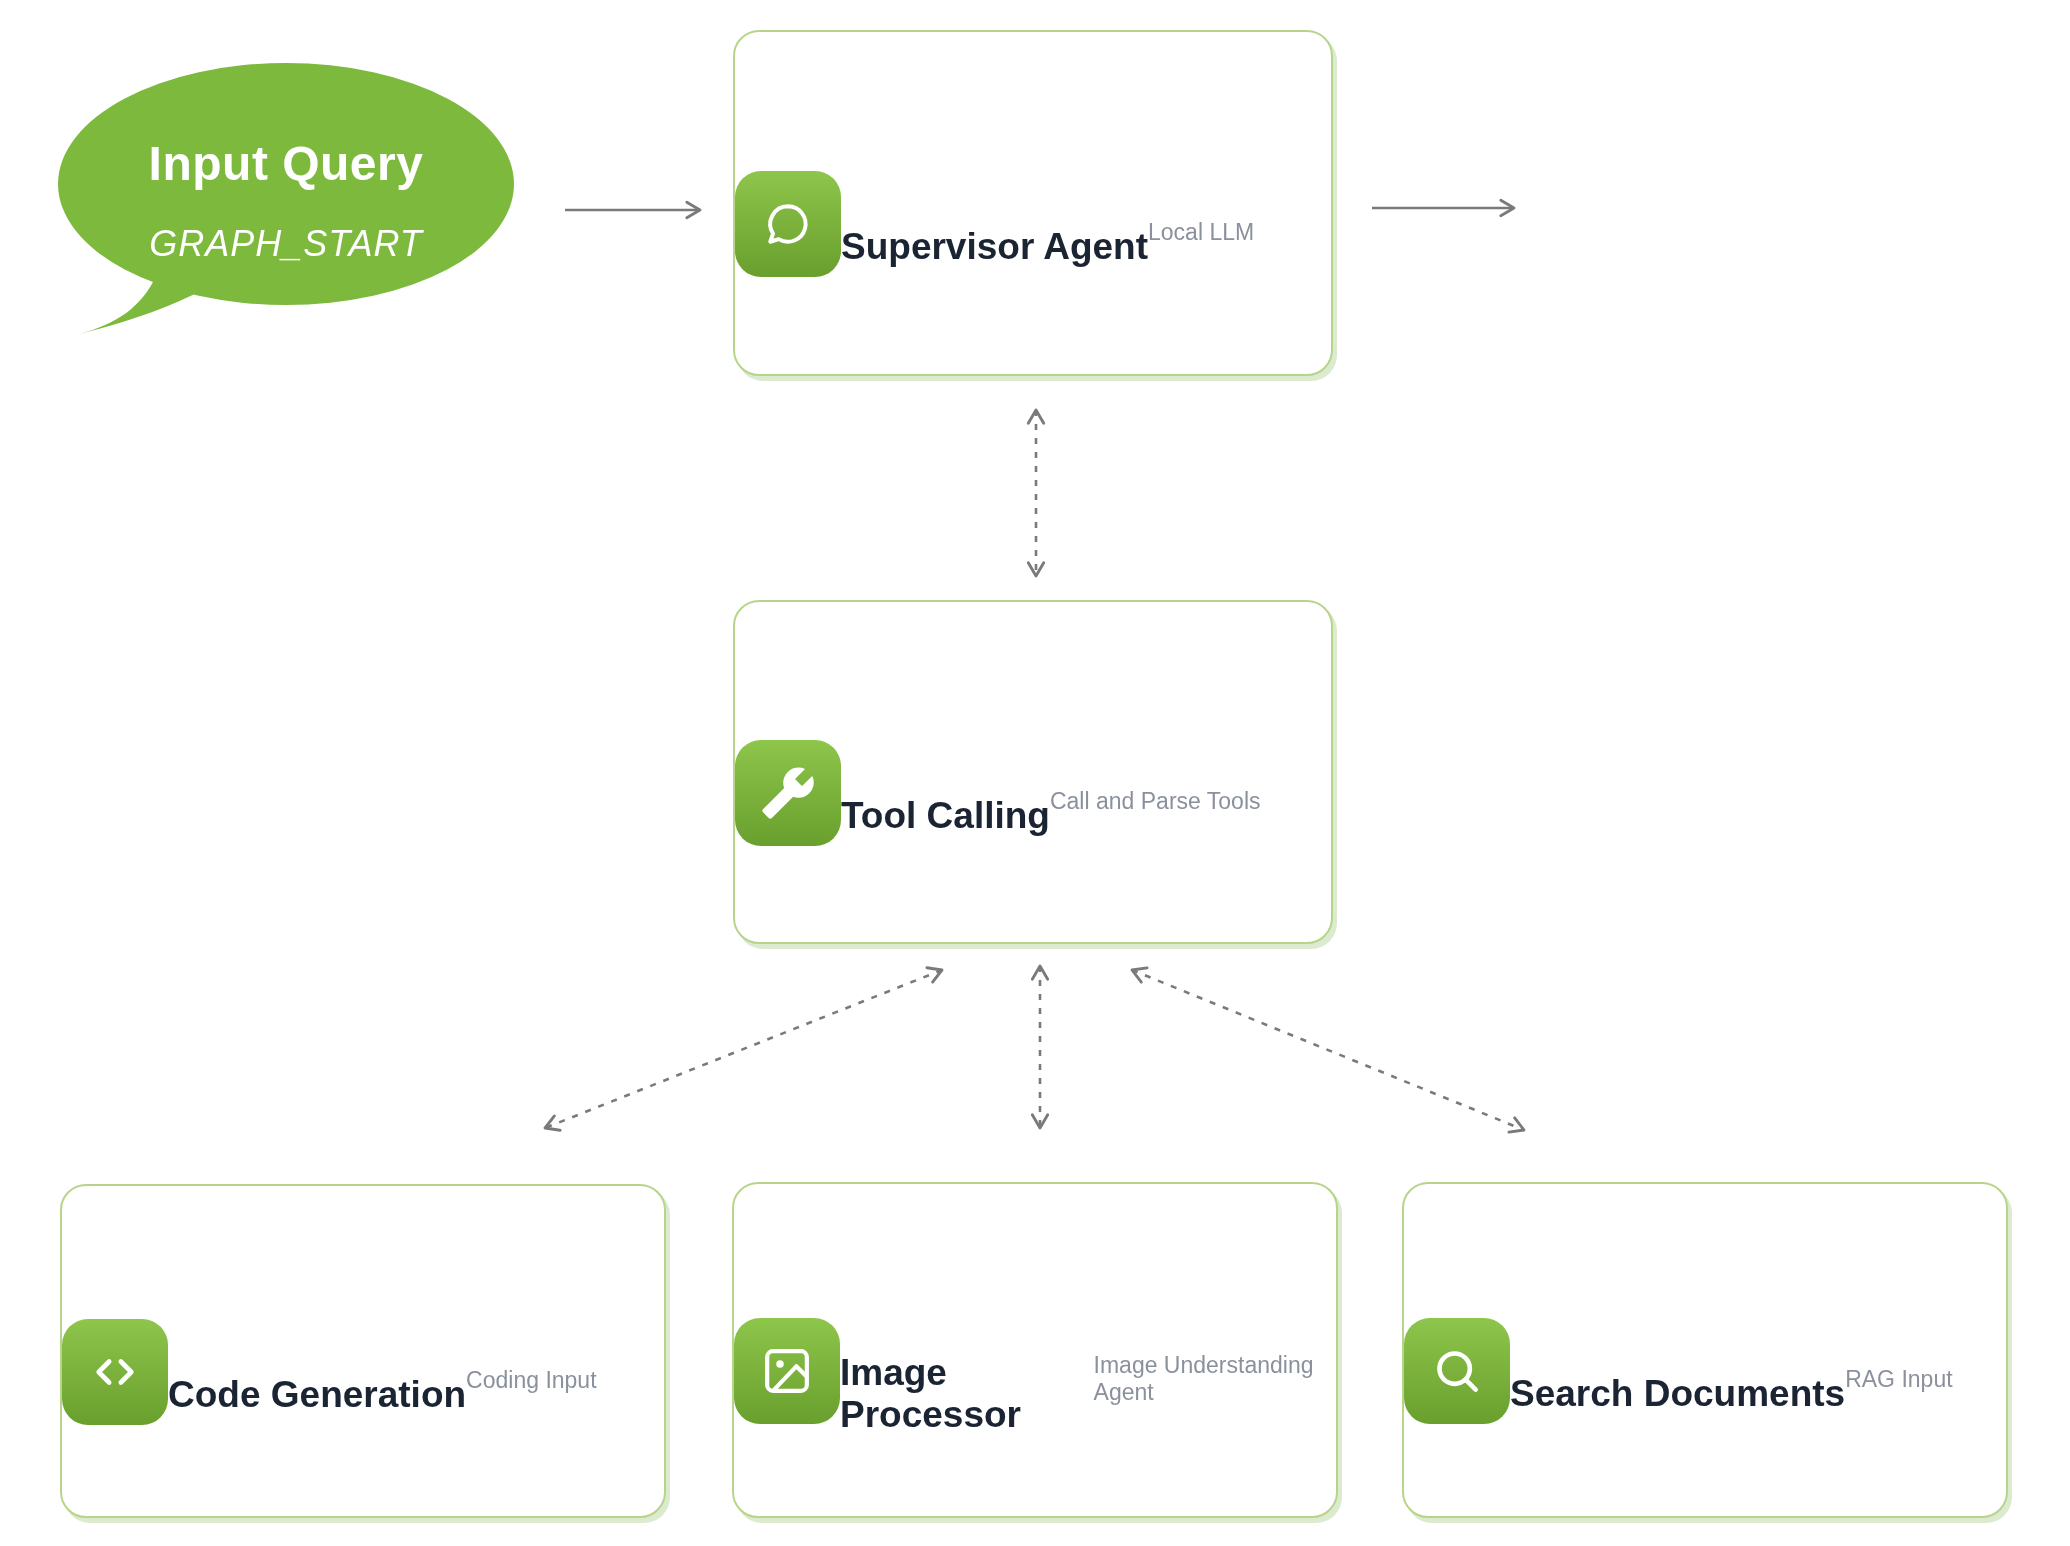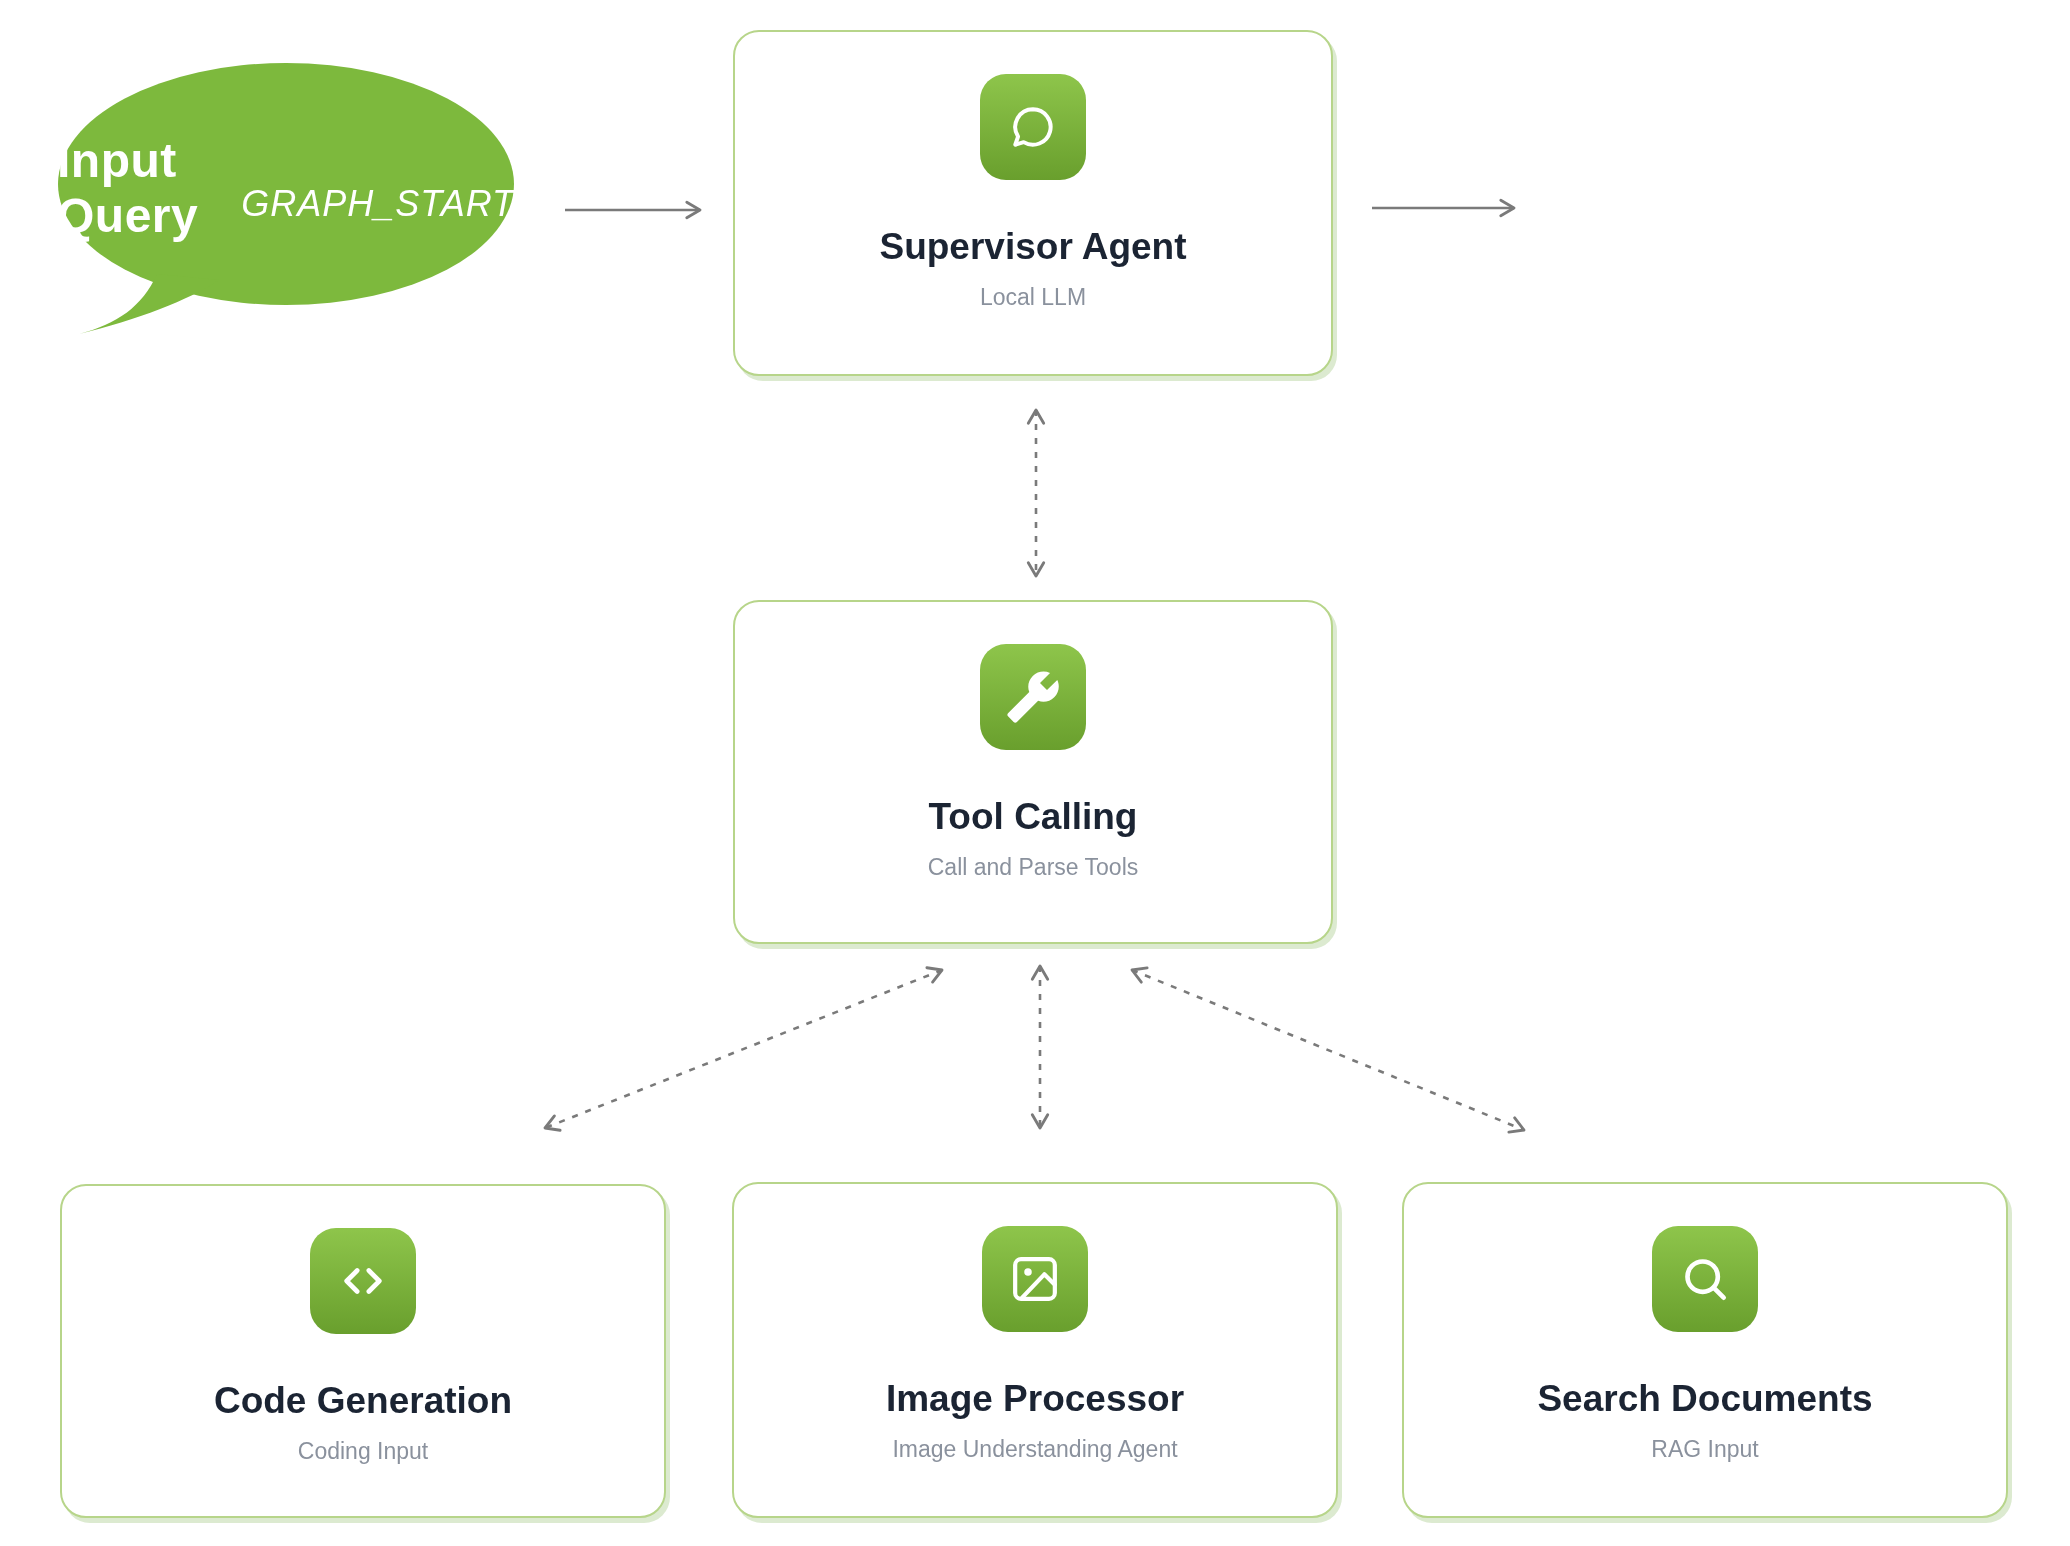--- a/index.html
+++ b/index.html
@@ -53,24 +53,24 @@
     position:absolute;
     left:0;top:0;
     width:100%;height:100%;
   }
   .bubble-shape ellipse,
   .bubble-shape path{
     fill:var(--green);
   }
   .bubble-text{
     position:absolute;
-    left:0;top:4px;right:0;
+    left:0;top:16px;right:0;
     height:244px;
     display:flex;
-    flex-direction:row;
+    flex-direction:column;
     align-items:center;
     justify-content:center;
   }
   .bubble-title{
     color:#fff;
     font-size:48px;
     font-weight:700;
     letter-spacing:.5px;
   }
   .bubble-sub{
@@ -81,21 +81,21 @@
     letter-spacing:1px;
   }
   
   .card{
     position:absolute;
     background:#fff;
     border:2px solid var(--card-border);
     border-radius:26px;
     box-shadow:4px 5px 0 var(--card-shadow);
     display:flex;
-    flex-direction:column;
+    flex-direction:row;
     align-items:center;
     padding-top:42px;
   }
   .icon-box{
     width:106px;
     height:106px;
     border-radius:26px;
     background:linear-gradient(180deg,var(--green-grad-top),var(--green-grad-bottom));
     display:flex;
     align-items:center;

